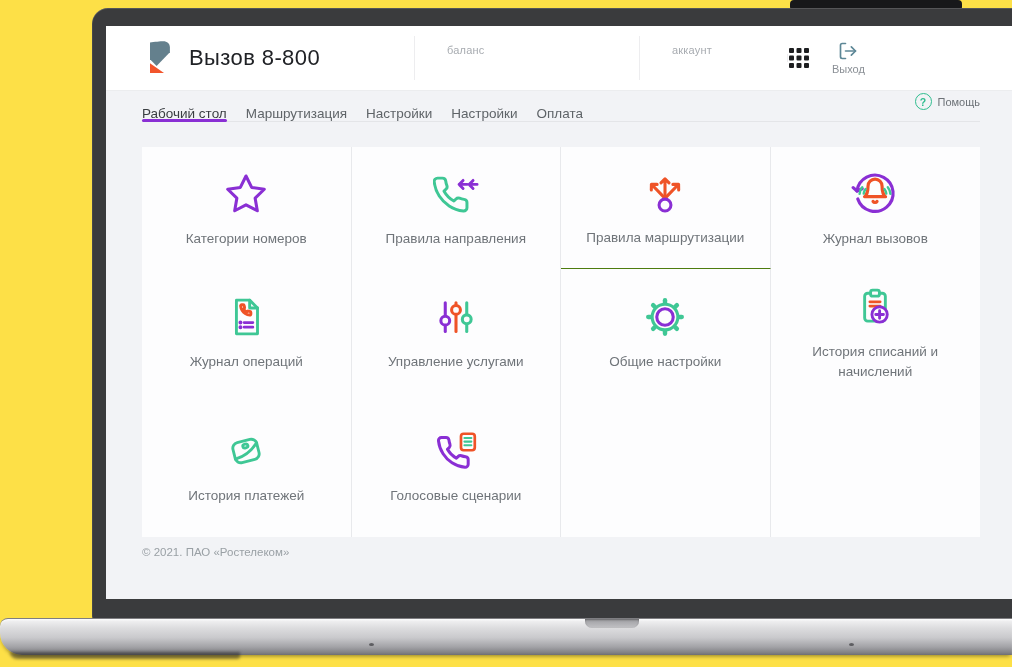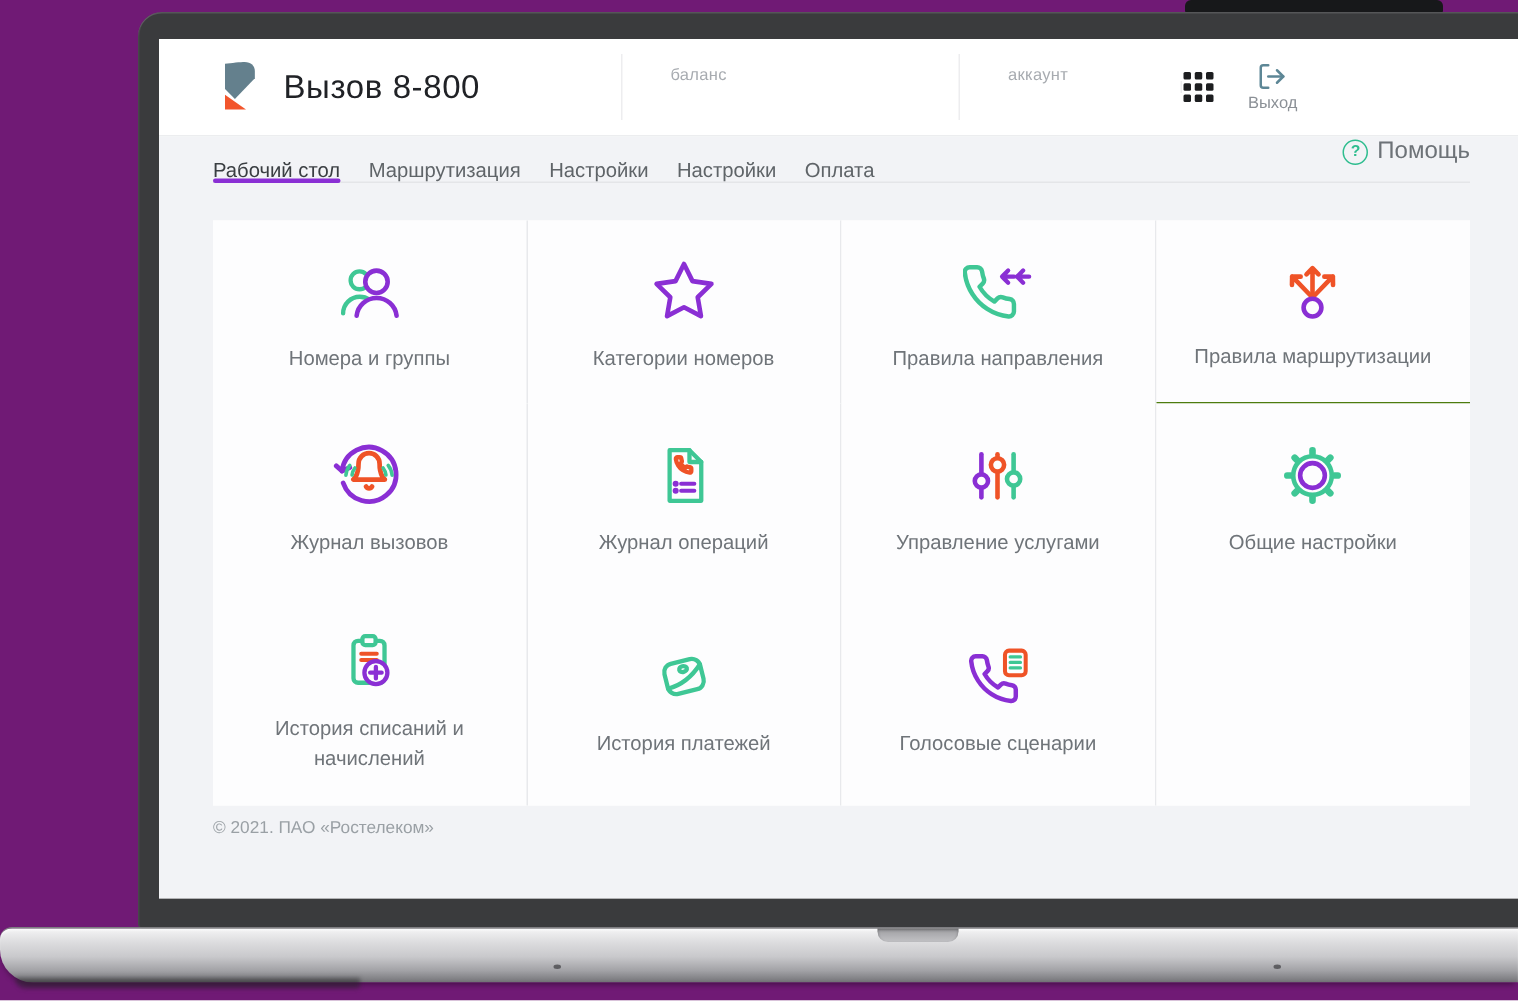--- a/index.html
+++ b/index.html
@@ -1,17 +1,17 @@
 <!DOCTYPE html>
 <html><head>
 <meta charset="utf-8">
 <style>
   html,body{margin:0;padding:0;background:#ffffff;}
   body{font-family:"Liberation Sans", sans-serif; -webkit-font-smoothing:antialiased;}
-  .stage{position:relative;width:1012px;height:667px;overflow:hidden;background:#701a75;}
+  .stage{position:relative;width:1012px;height:667px;overflow:hidden;background:#fde047;}
 
   
   .cam-bump{position:absolute;left:790px;top:0;width:172px;height:13px;background:#17181a;border-radius:4px 4px 6px 6px;z-index:1;}
   .bezel{position:absolute;left:92px;top:8px;width:948px;height:612px;background:#3a3b3d;border-radius:16px 0 0 4px;
          box-shadow:inset 0 1px 0 rgba(255,255,255,.14), inset 1px 0 0 rgba(255,255,255,.07);z-index:2;}
   .screen{position:absolute;left:14px;top:18px;right:6px;bottom:21px;background:#ffffff;overflow:hidden;}
   .base{position:absolute;left:0;top:618px;width:1012px;height:36px;z-index:3;
         background:linear-gradient(180deg,#f4f4f5 0%,#dcdcde 26%,#c9c9cc 52%,#a2a2a6 78%,#808084 94%,#6e6e72 100%);
         border-radius:8px 0 0 22px;border-top:1px solid #7e7e82;
         box-shadow:0 3px 4px -2px rgba(0,0,0,.45), inset 0 2px 2px -1px rgba(255,255,255,.85);}
@@ -37,21 +37,21 @@
   
   .main{background:#f2f3f6;height:calc(100% - 65px);overflow:hidden;}
   .tabs-row{position:relative;margin:0 0 0 36px;width:838px;padding-top:15px;border-bottom:1px solid #e4e5e8;box-sizing:border-box;}
   .tabs{display:flex;gap:19px;}
   .tab{position:relative;font-size:13.5px;color:#5f6468;cursor:pointer;white-space:nowrap;}
   .tab.active{color:#3a3e42;}
   .tab.active::after{content:"";position:absolute;left:0;right:0;bottom:-1px;height:3px;background:#8a2fd4;border-radius:2px;}
   .help-link{position:absolute;right:0;bottom:11px;display:flex;align-items:center;gap:6px;cursor:pointer;}
   .help-circle{display:inline-flex;align-items:center;justify-content:center;width:15px;height:15px;border:1.5px solid #2fbd8f;
                border-radius:50%;color:#2fbd8f;font-size:10.5px;font-weight:bold;}
-  .help-text{font-size:16px;color:#6d7277;}
+  .help-text{font-size:11px;color:#6d7277;}
 
   .grid{margin:25px 0 0 36px;width:838px;display:grid;grid-template-columns:repeat(4,1fr);grid-template-rows:122px 125px 143px;background:#fdfdfe;}
   .cell{border-right:1px solid #e8e9ec;display:flex;flex-direction:column;align-items:center;justify-content:center;
         text-align:center;cursor:pointer;background:#fdfdfe;}
   .cell:nth-child(4n){border-right:none;}
   .cell.hr-under{border-bottom:1px solid #4d7c0f;}
   .cell .ic{height:52px;display:flex;align-items:center;justify-content:center;}
   .cell .cap{font-size:13.5px;color:#6f7479;line-height:1.45;margin-top:9px;max-width:180px;}
   .cell.empty{cursor:default;}
 
@@ -128,31 +128,20 @@
             <span class="tab">Оплата</span>
           </div>
           <div class="help-link">
             <span class="help-circle">?</span>
             <span class="help-text">Помощь</span>
           </div>
         </div>
 
         <div class="grid">
 
-          <div class="cell">
-            <span class="ic">
-              <svg width="46" height="46" viewBox="0 0 24 24" fill="none" stroke-linecap="round" stroke-linejoin="round">
-                <circle cx="8.7" cy="8.3" r="3.1" stroke="#3fc795" stroke-width="1.5"></circle>
-                <path d="M3 19.8c0-3.2 2.6-5.8 5.8-5.8 1.25 0 2.42.38 3.37 1.05" stroke="#3fc795" stroke-width="1.5"></path>
-                <path d="M7.7 20.6a7 7 0 0 1 13.9 0" fill="#fdfdfe" stroke="#8a2fd4" stroke-width="1.6"></path>
-                <circle cx="14.6" cy="8.8" r="3.9" fill="#fdfdfe" stroke="#8a2fd4" stroke-width="1.6"></circle>
-              </svg>
-            </span>
-            <span class="cap">Номера и группы</span>
-          </div>
 
           <div class="cell">
             <span class="ic">
               <svg width="46" height="46" viewBox="0 0 24 24" fill="none" stroke-linecap="round" stroke-linejoin="round">
                 <path d="M12 2.6l2.95 5.97 6.59.96-4.77 4.65 1.13 6.56L12 17.64l-5.9 3.1 1.13-6.56-4.77-4.65 6.59-.96z" stroke="#8a2fd4" stroke-width="1.6"></path>
               </svg>
             </span>
             <span class="cap">Категории номеров</span>
           </div>
 

